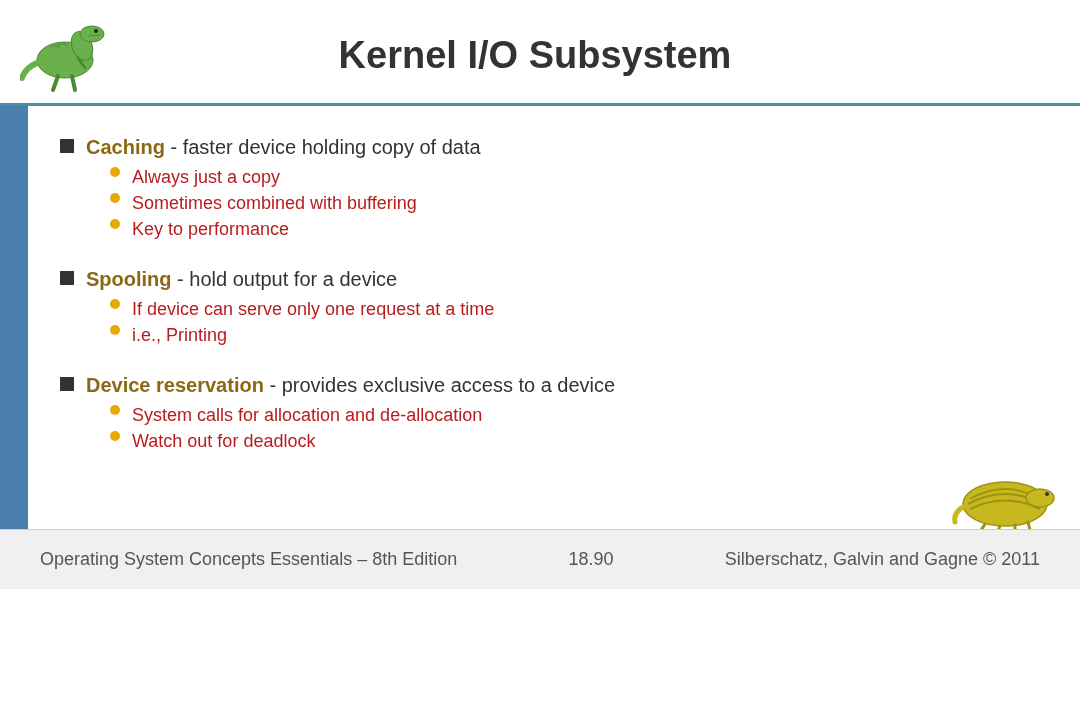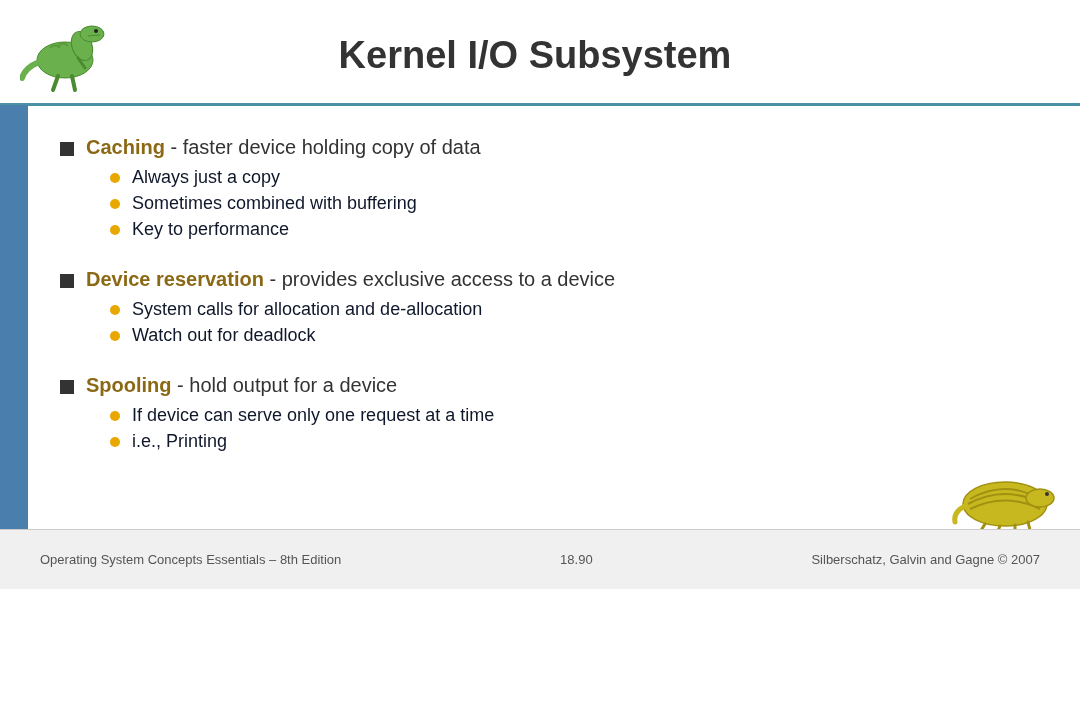--- a/index.html
+++ b/index.html
@@ -63,21 +63,21 @@
       padding: 30px 60px 20px 60px;
       position: relative;
     }
 
     .section {
       margin-bottom: 28px;
     }
 
     .section-title-row {
       display: flex;
-      align-items: center;
+      align-items: flex-start;
       margin-bottom: 8px;
     }
 
     .bullet-square {
       display: inline-block;
       width: 14px;
       height: 14px;
       background: #333;
       margin-right: 12px;
       flex-shrink: 0;
@@ -95,24 +95,23 @@
     }
 
     .sub-list {
       list-style: none;
       padding-left: 50px;
       margin-top: 4px;
     }
 
     .sub-list li {
       display: flex;
-      align-items: center;
       margin-bottom: 5px;
       font-size: 18px;
-      color: #0f172a;
+      color: #b91c1c;
     }
 
     .bullet-circle {
       display: inline-block;
       width: 10px;
       height: 10px;
       background: #e8a800;
       border-radius: 50%;
       margin-right: 12px;
       flex-shrink: 0;
@@ -120,21 +119,21 @@
 
     
     .footer {
       height: 60px;
       background: #f0f0f0;
       border-top: 1px solid #ccc;
       display: flex;
       align-items: center;
       justify-content: space-between;
       padding: 0 40px;
-      font-size: 13px;
+      font-size: 18px;
       color: #555;
       position: relative;
     }
 
     .footer-dino {
       position: absolute;
       bottom: 55px;
       right: 20px;
       width: 110px;
       height: 80px;
@@ -204,50 +203,50 @@
           <span class="bullet-circle"></span>
           <span>Key to performance</span>
         </li>
       </ul>
     </div>
 
     <div class="section">
       <div class="section-title-row">
         <span class="bullet-square"></span>
         <span class="section-header">
+          <span class="section-keyword">Spooling</span><span> - hold output for a device</span>
+        </span>
+      </div>
+      <ul class="sub-list">
+        <li>
+          <span class="bullet-circle"></span>
+          <span>If device can serve only one request at a time</span>
+        </li>
+        <li>
+          <span class="bullet-circle"></span>
+          <span>i.e., Printing</span>
+        </li>
+      </ul>
+    </div>
+
+    <div class="section">
+      <div class="section-title-row">
+        <span class="bullet-square"></span>
+        <span class="section-header">
           <span class="section-keyword">Device reservation</span><span> - provides exclusive access to a device</span>
         </span>
       </div>
       <ul class="sub-list">
         <li>
           <span class="bullet-circle"></span>
           <span>System calls for allocation and de-allocation</span>
         </li>
         <li>
           <span class="bullet-circle"></span>
           <span>Watch out for deadlock</span>
-        </li>
-      </ul>
-    </div>
-
-    <div class="section">
-      <div class="section-title-row">
-        <span class="bullet-square"></span>
-        <span class="section-header">
-          <span class="section-keyword">Spooling</span><span> - hold output for a device</span>
-        </span>
-      </div>
-      <ul class="sub-list">
-        <li>
-          <span class="bullet-circle"></span>
-          <span>If device can serve only one request at a time</span>
-        </li>
-        <li>
-          <span class="bullet-circle"></span>
-          <span>i.e., Printing</span>
         </li>
       </ul>
     </div>
 
   </div>
 
   <div class="footer-dino">
     <svg viewBox="0 0 110 80" class="dino-svg">
 
       <ellipse cx="55" cy="50" rx="42" ry="22" fill="#c8b820" stroke="#a09010" stroke-width="1.5"></ellipse>
@@ -267,16 +266,16 @@
       <line x1="65" y1="71" x2="65" y2="79" stroke="#a09010" stroke-width="3" stroke-linecap="round"></line>
       <line x1="78" y1="68" x2="80" y2="76" stroke="#a09010" stroke-width="3" stroke-linecap="round"></line>
     </svg>
   </div>
 
   <div class="footer">
     <span>
       <span>Operating System Concepts Essentials – 8th Edition</span>
     </span>
     <span>18.90</span>
-    <span>Silberschatz, Galvin and Gagne © 2007</span>
+    <span>Silberschatz, Galvin and Gagne © 2011</span>
   </div>
 
 </div>
 
 </body></html>

